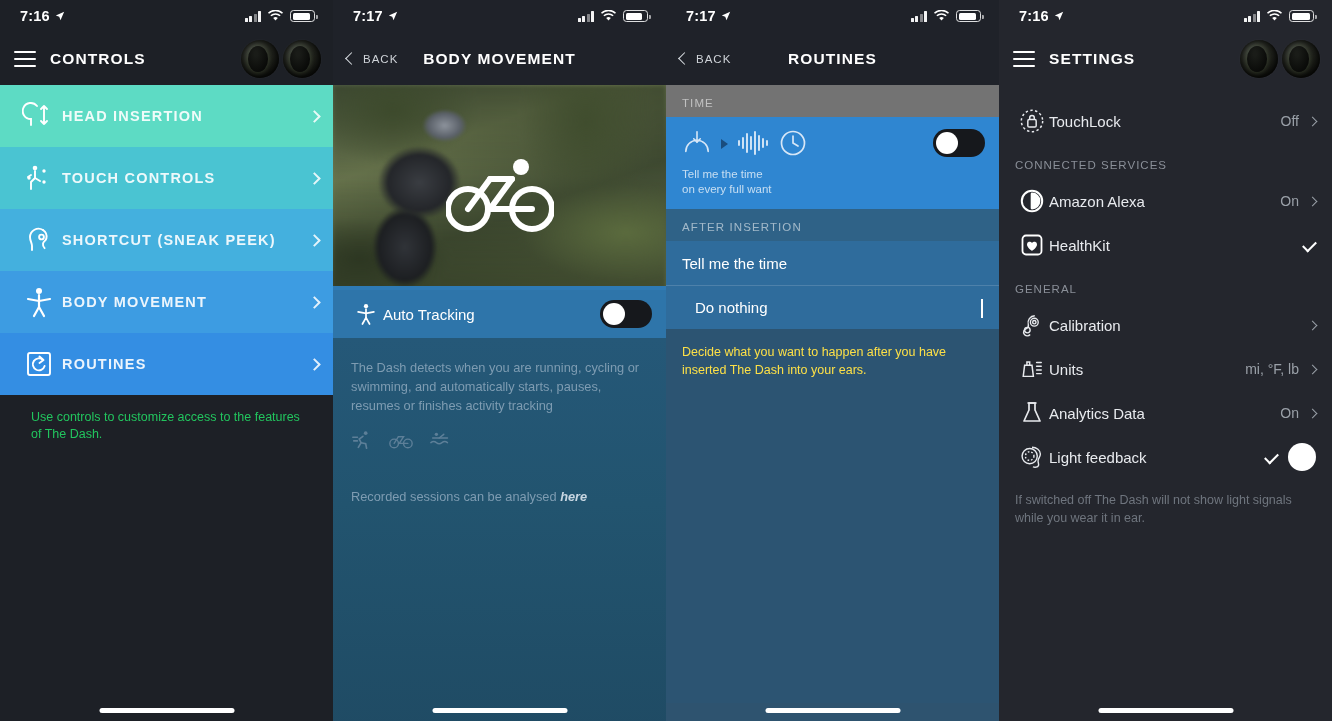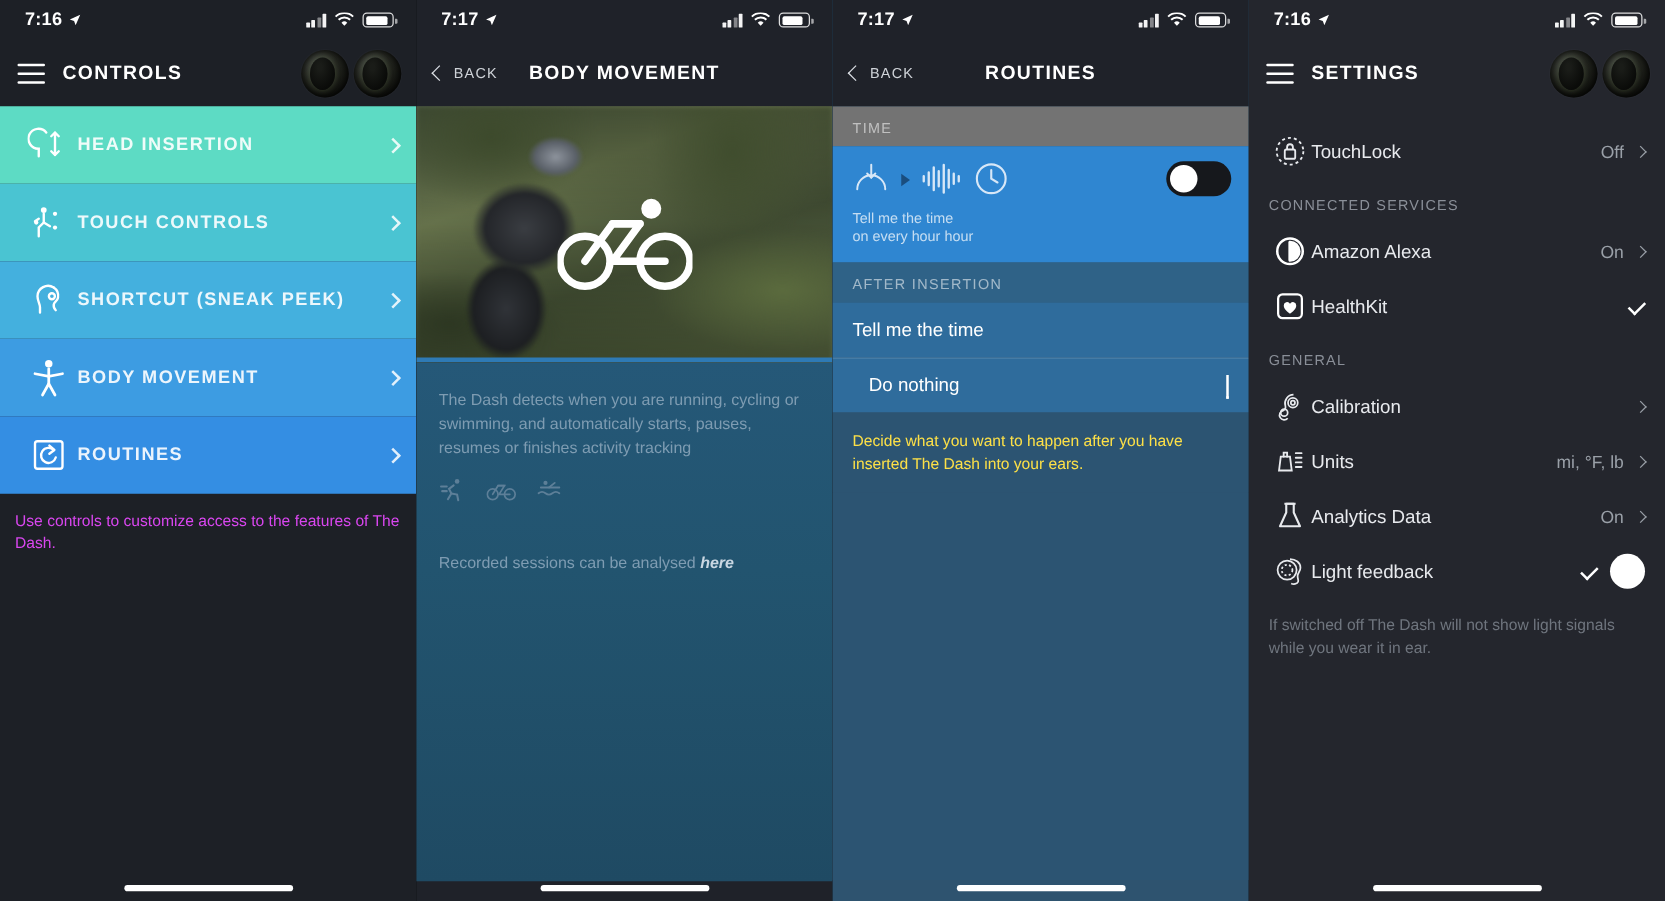--- a/index.html
+++ b/index.html
@@ -64,22 +64,22 @@
   
   .ctrl-list { }
   .ctrl-item {
     height: 62px; display: flex; align-items: center; padding: 0 14px 0 16px;
     color: rgba(255,255,255,.92); cursor: pointer;
   }
   .ctrl-item .ci-icon { width: 46px; display:flex; align-items:center; justify-content:center; }
   .ctrl-item .ci-label { flex: 1; font-size: 14.5px; font-weight: 600; letter-spacing: 1.2px; color: rgba(255,255,255,.9); }
   .chev-r { width: 9px; height: 9px; border-right: 2px solid rgba(255,255,255,.85); border-top: 2px solid rgba(255,255,255,.85); transform: rotate(45deg); }
   .ctrl-foot {
-    padding: 14px 12px; font-size: 12.5px; line-height: 17px;
-    color: #d946ef;
+    padding: 14px 31px; font-size: 12.5px; line-height: 17px;
+    color: #22c55e;
   }
 
   
   .hero { position: relative; width: 333px; height: 205px; overflow: hidden;
     background: linear-gradient(160deg,#55624a 0%,#6e7a52 30%,#3f4a33 60%,#5d6a46 100%); }
   .hero .trees { position:absolute; inset:0;
     background:
       radial-gradient(ellipse 120px 80px at 18% 12%, #3d4a2c 0%, transparent 70%),
       radial-gradient(ellipse 90px 120px at 76% 18%, #404d2e 0%, transparent 72%),
       radial-gradient(ellipse 150px 70px at 88% 72%, #5b6b3e 0%, transparent 70%),
@@ -297,20 +297,34 @@
         <svg width="108" height="78" viewBox="0 0 108 78" fill="none" stroke="#fff" stroke-width="6" stroke-linecap="round" stroke-linejoin="round">
           <circle cx="22" cy="52" r="20"></circle>
           <circle cx="86" cy="52" r="20"></circle>
           <circle cx="75" cy="10" r="8" fill="#fff" stroke="none"></circle>
           <path d="M22 52 44 22h22L44 52h42"></path>
           <path d="M44 22h22"></path>
         </svg>
       </span>
     </div>
 
+    <div class="row-toggle">
+      <span class="rt-ico">
+        <svg width="20" height="24" viewBox="0 0 28 32" fill="none" stroke="#fff" stroke-width="2.4" stroke-linecap="round">
+          <circle cx="14" cy="5" r="3" fill="#fff" stroke="none"></circle>
+          <path d="M14 9v12"></path>
+            <path d="M3 13l11 2 11-2"></path>
+            <path d="M14 21l-5 9M14 21l5 9"></path>
+        </svg>
+      </span>
+      <span class="rt-label">Auto Tracking</span>
+      <span class="toggle on">
+          <span class="knob" style="left:3px"></span>
+        </span>
+    </div>
 
     <div class="p2body">
       <div class="desc">The Dash detects when you are running, cycling or swimming, and automatically starts, pauses, resumes or finishes activity tracking</div>
       <div class="act-icons">
         <span>
           <svg width="22" height="22" viewBox="0 0 24 24" fill="none" stroke="#5d7f98" stroke-width="1.8" stroke-linecap="round">
             <circle cx="16" cy="4.5" r="2" fill="#5d7f98" stroke="none"></circle>
             <path d="M13 8l-4 3 2 4-3 5"></path>
               <path d="M11 15l5 1 1 5"></path>
               <path d="M2 9h5M3 13h4"></path>
@@ -397,21 +411,21 @@
           </span>
           <span>
             <svg width="28" height="28" viewBox="0 0 28 28" fill="none" stroke="#d7e7f7" stroke-width="1.7" stroke-linecap="round">
               <circle cx="14" cy="14" r="11.5"></circle>
                 <path d="M14 7v7l5 3"></path>
             </svg>
           </span>
         </div>
         <div class="tr-sub">
           <div>Tell me the time</div>
-          <div>on every hour hour</div>
+          <div>on every full want</div>
         </div>
       </div>
       <span class="toggle">
           <span class="knob" style="left:3px"></span>
         </span>
     </div>
 
     <div class="sec-head dim">AFTER INSERTION</div>
 
     <div class="opt-row">

